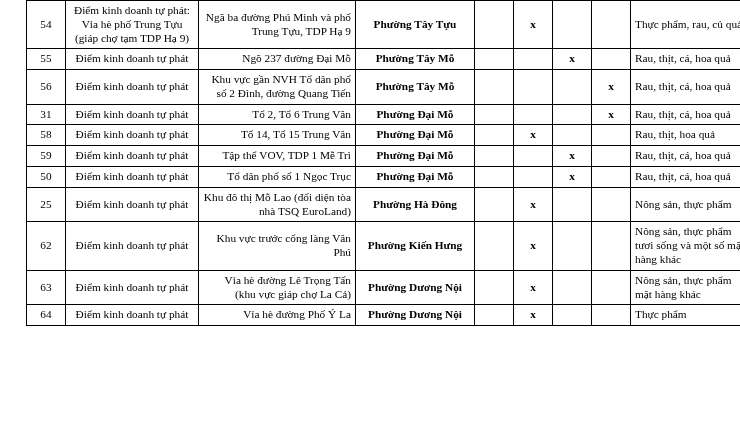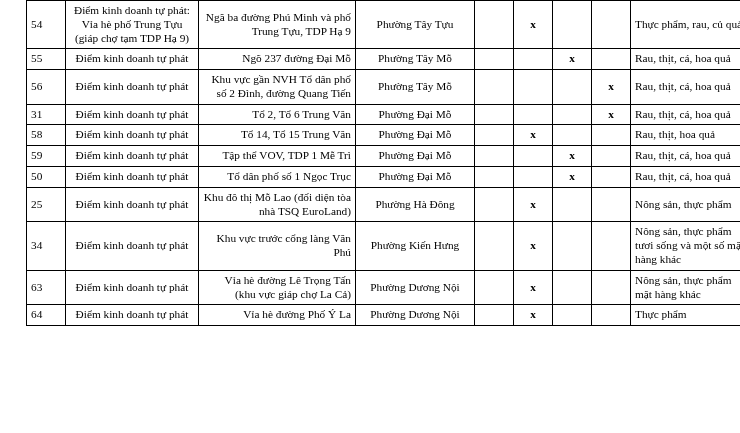--- a/index.html
+++ b/index.html
@@ -28,33 +28,34 @@
   table.grid td {
     border: 1px solid #000000;
     padding: 3px 4px;
     font-size: 11.3px;
     line-height: 1.22;
     vertical-align: middle;
     word-wrap: break-word;
   }
   td.c-stt {
     width: 30px;
+    text-align: center;
   }
   td.c-type {
     width: 124px;
     text-align: center;
   }
   td.c-addr {
     width: 148px;
     text-align: right;
   }
   td.c-ward {
     width: 110px;
     text-align: center;
-    font-weight: normal;
+    font-weight: bold;
   }
   td.c-m1, td.c-m2, td.c-m3, td.c-m4 {
     width: 30px;
     text-align: center;
     font-weight: bold;
   }
   td.c-goods {
     width: 112px;
     text-align: left;
   }
@@ -171,21 +172,21 @@
         <td class="c-ward">Phường Hà Đông</td>
         <td class="c-m1"></td>
         <td class="c-m2"><span class="mark">x</span></td>
         <td class="c-m3"></td>
         <td class="c-m4"></td>
         <td class="c-goods">Nông sản, thực phẩm</td>
 
       </tr>
 
       <tr>
-        <td class="c-stt">34</td>
+        <td class="c-stt">62</td>
         <td class="c-type">Điểm kinh doanh tự phát</td>
         <td class="c-addr">Khu vực trước cổng làng Văn Phú</td>
         <td class="c-ward">Phường Kiến Hưng</td>
         <td class="c-m1"></td>
         <td class="c-m2"><span class="mark">x</span></td>
         <td class="c-m3"></td>
         <td class="c-m4"></td>
         <td class="c-goods">Nông sản, thực phẩm tươi sống và một số mặt hàng khác</td>
 
       </tr>

